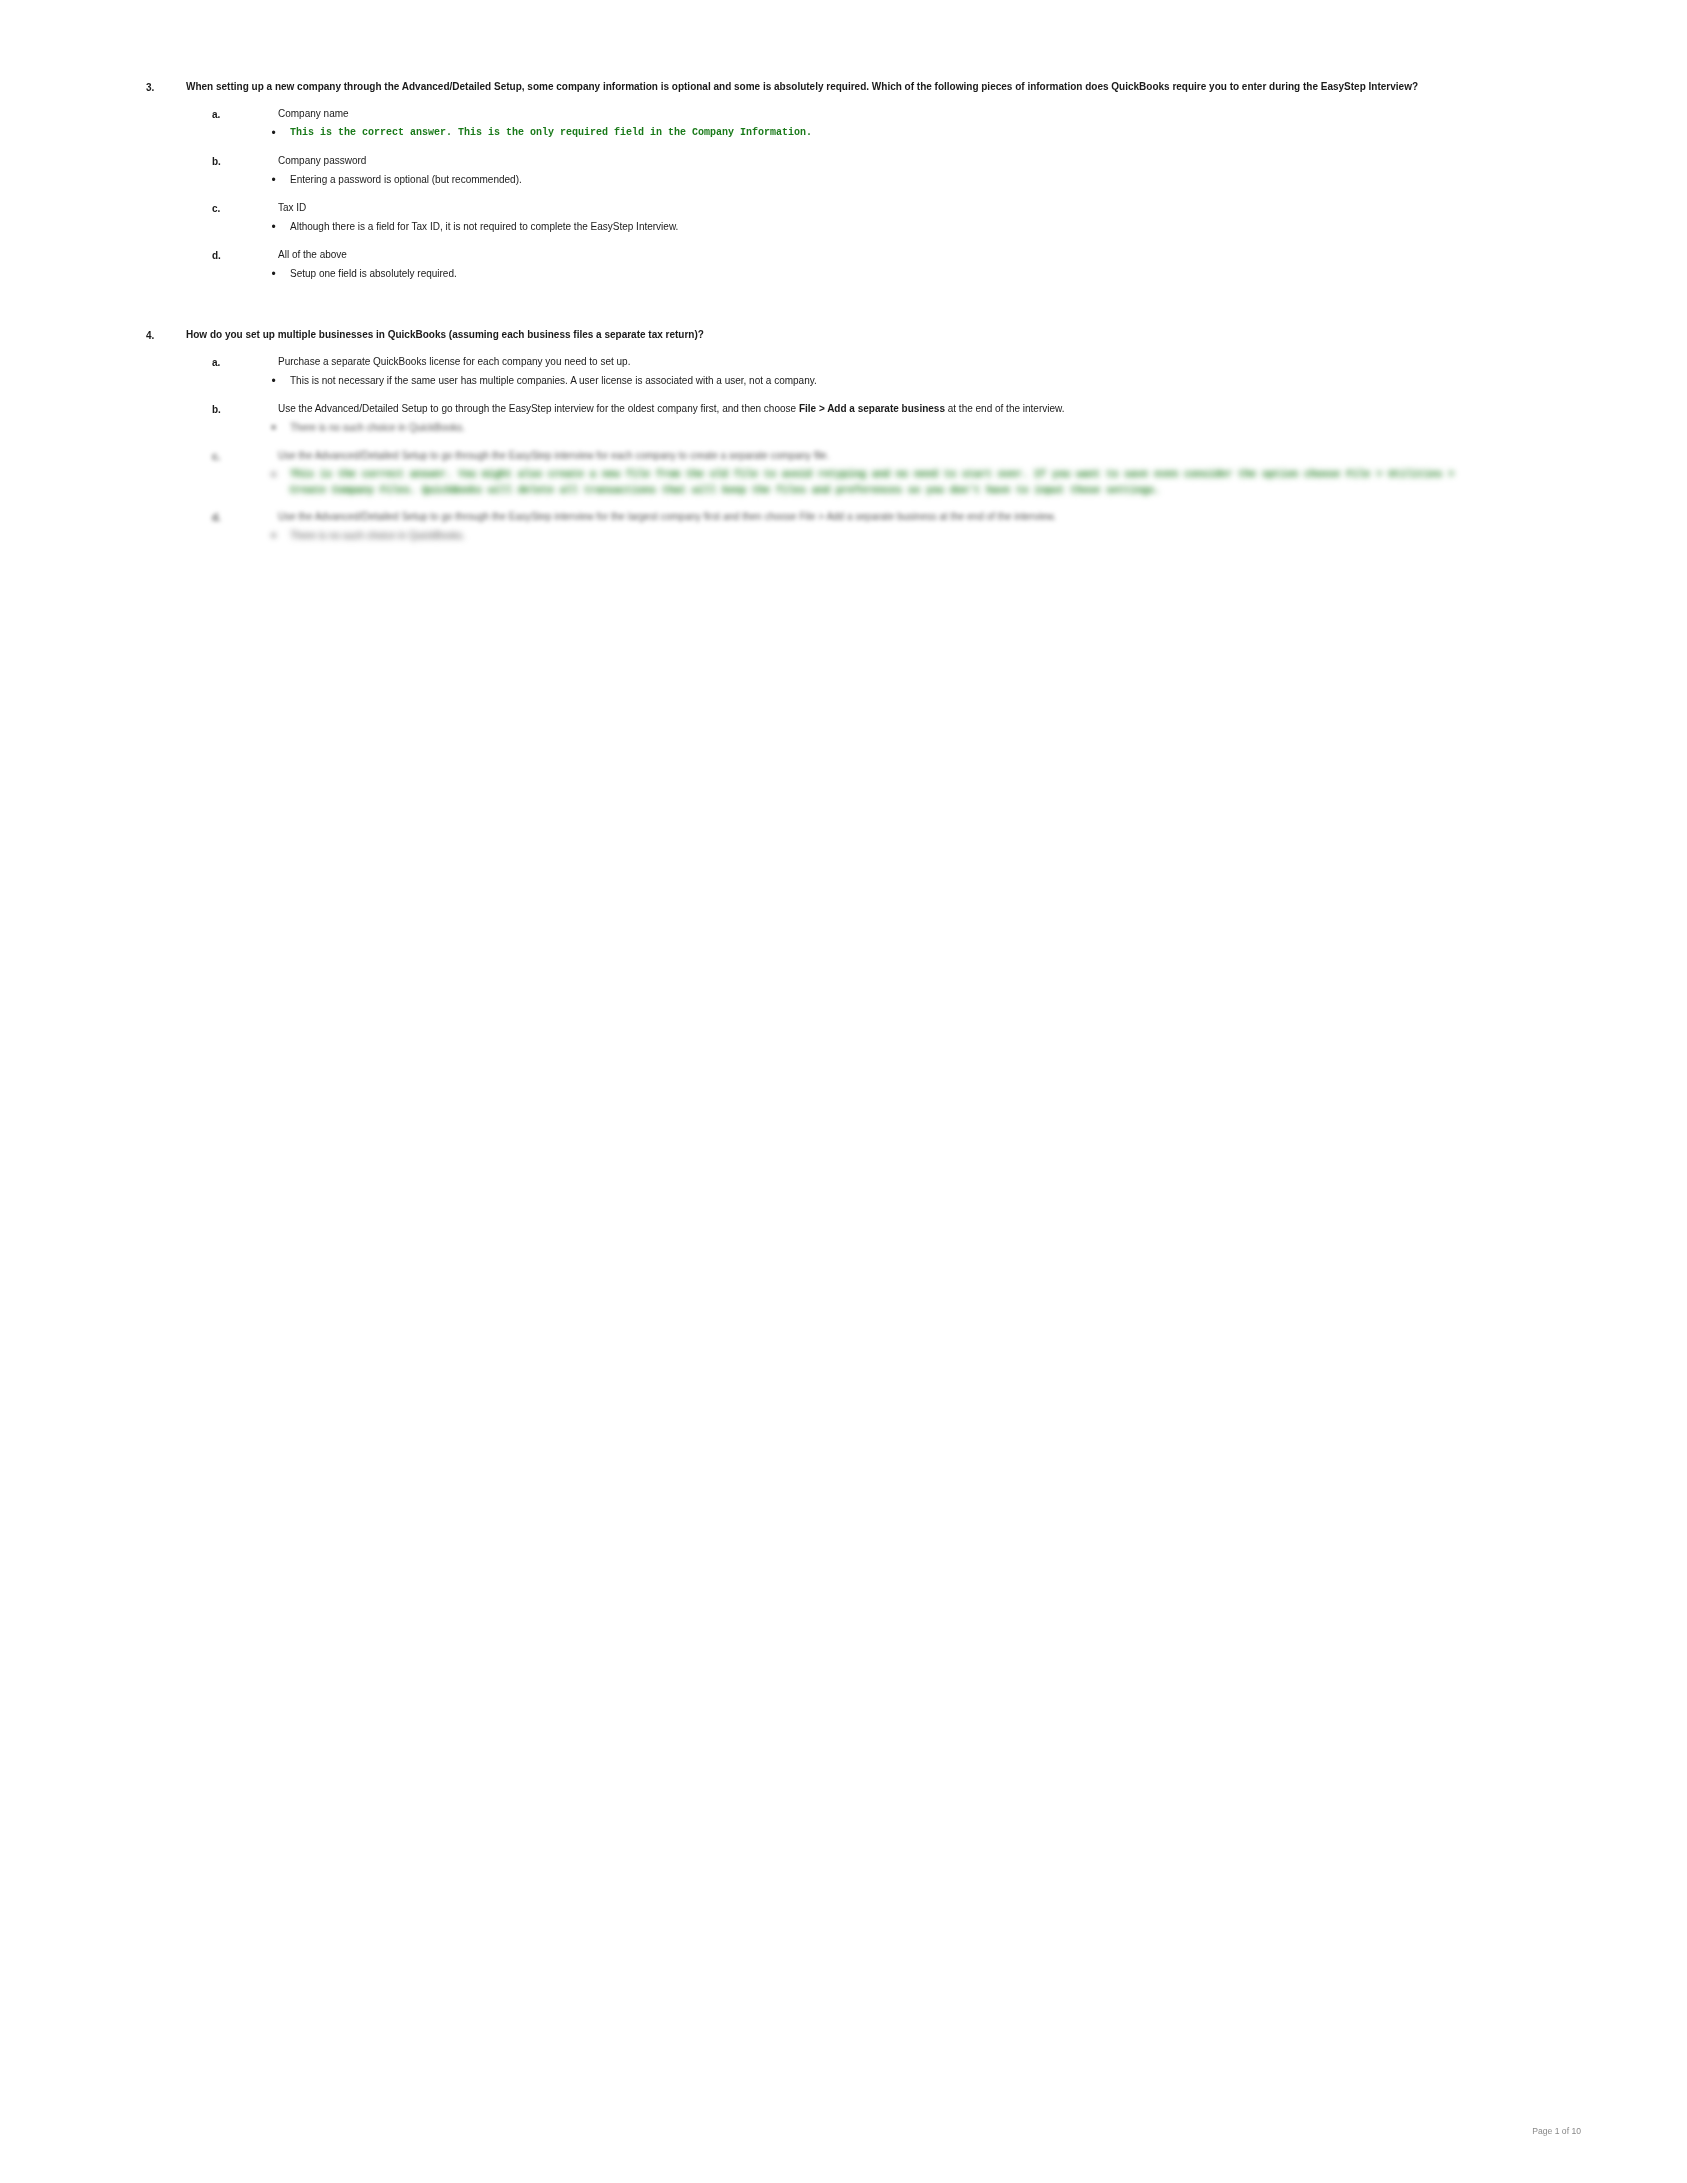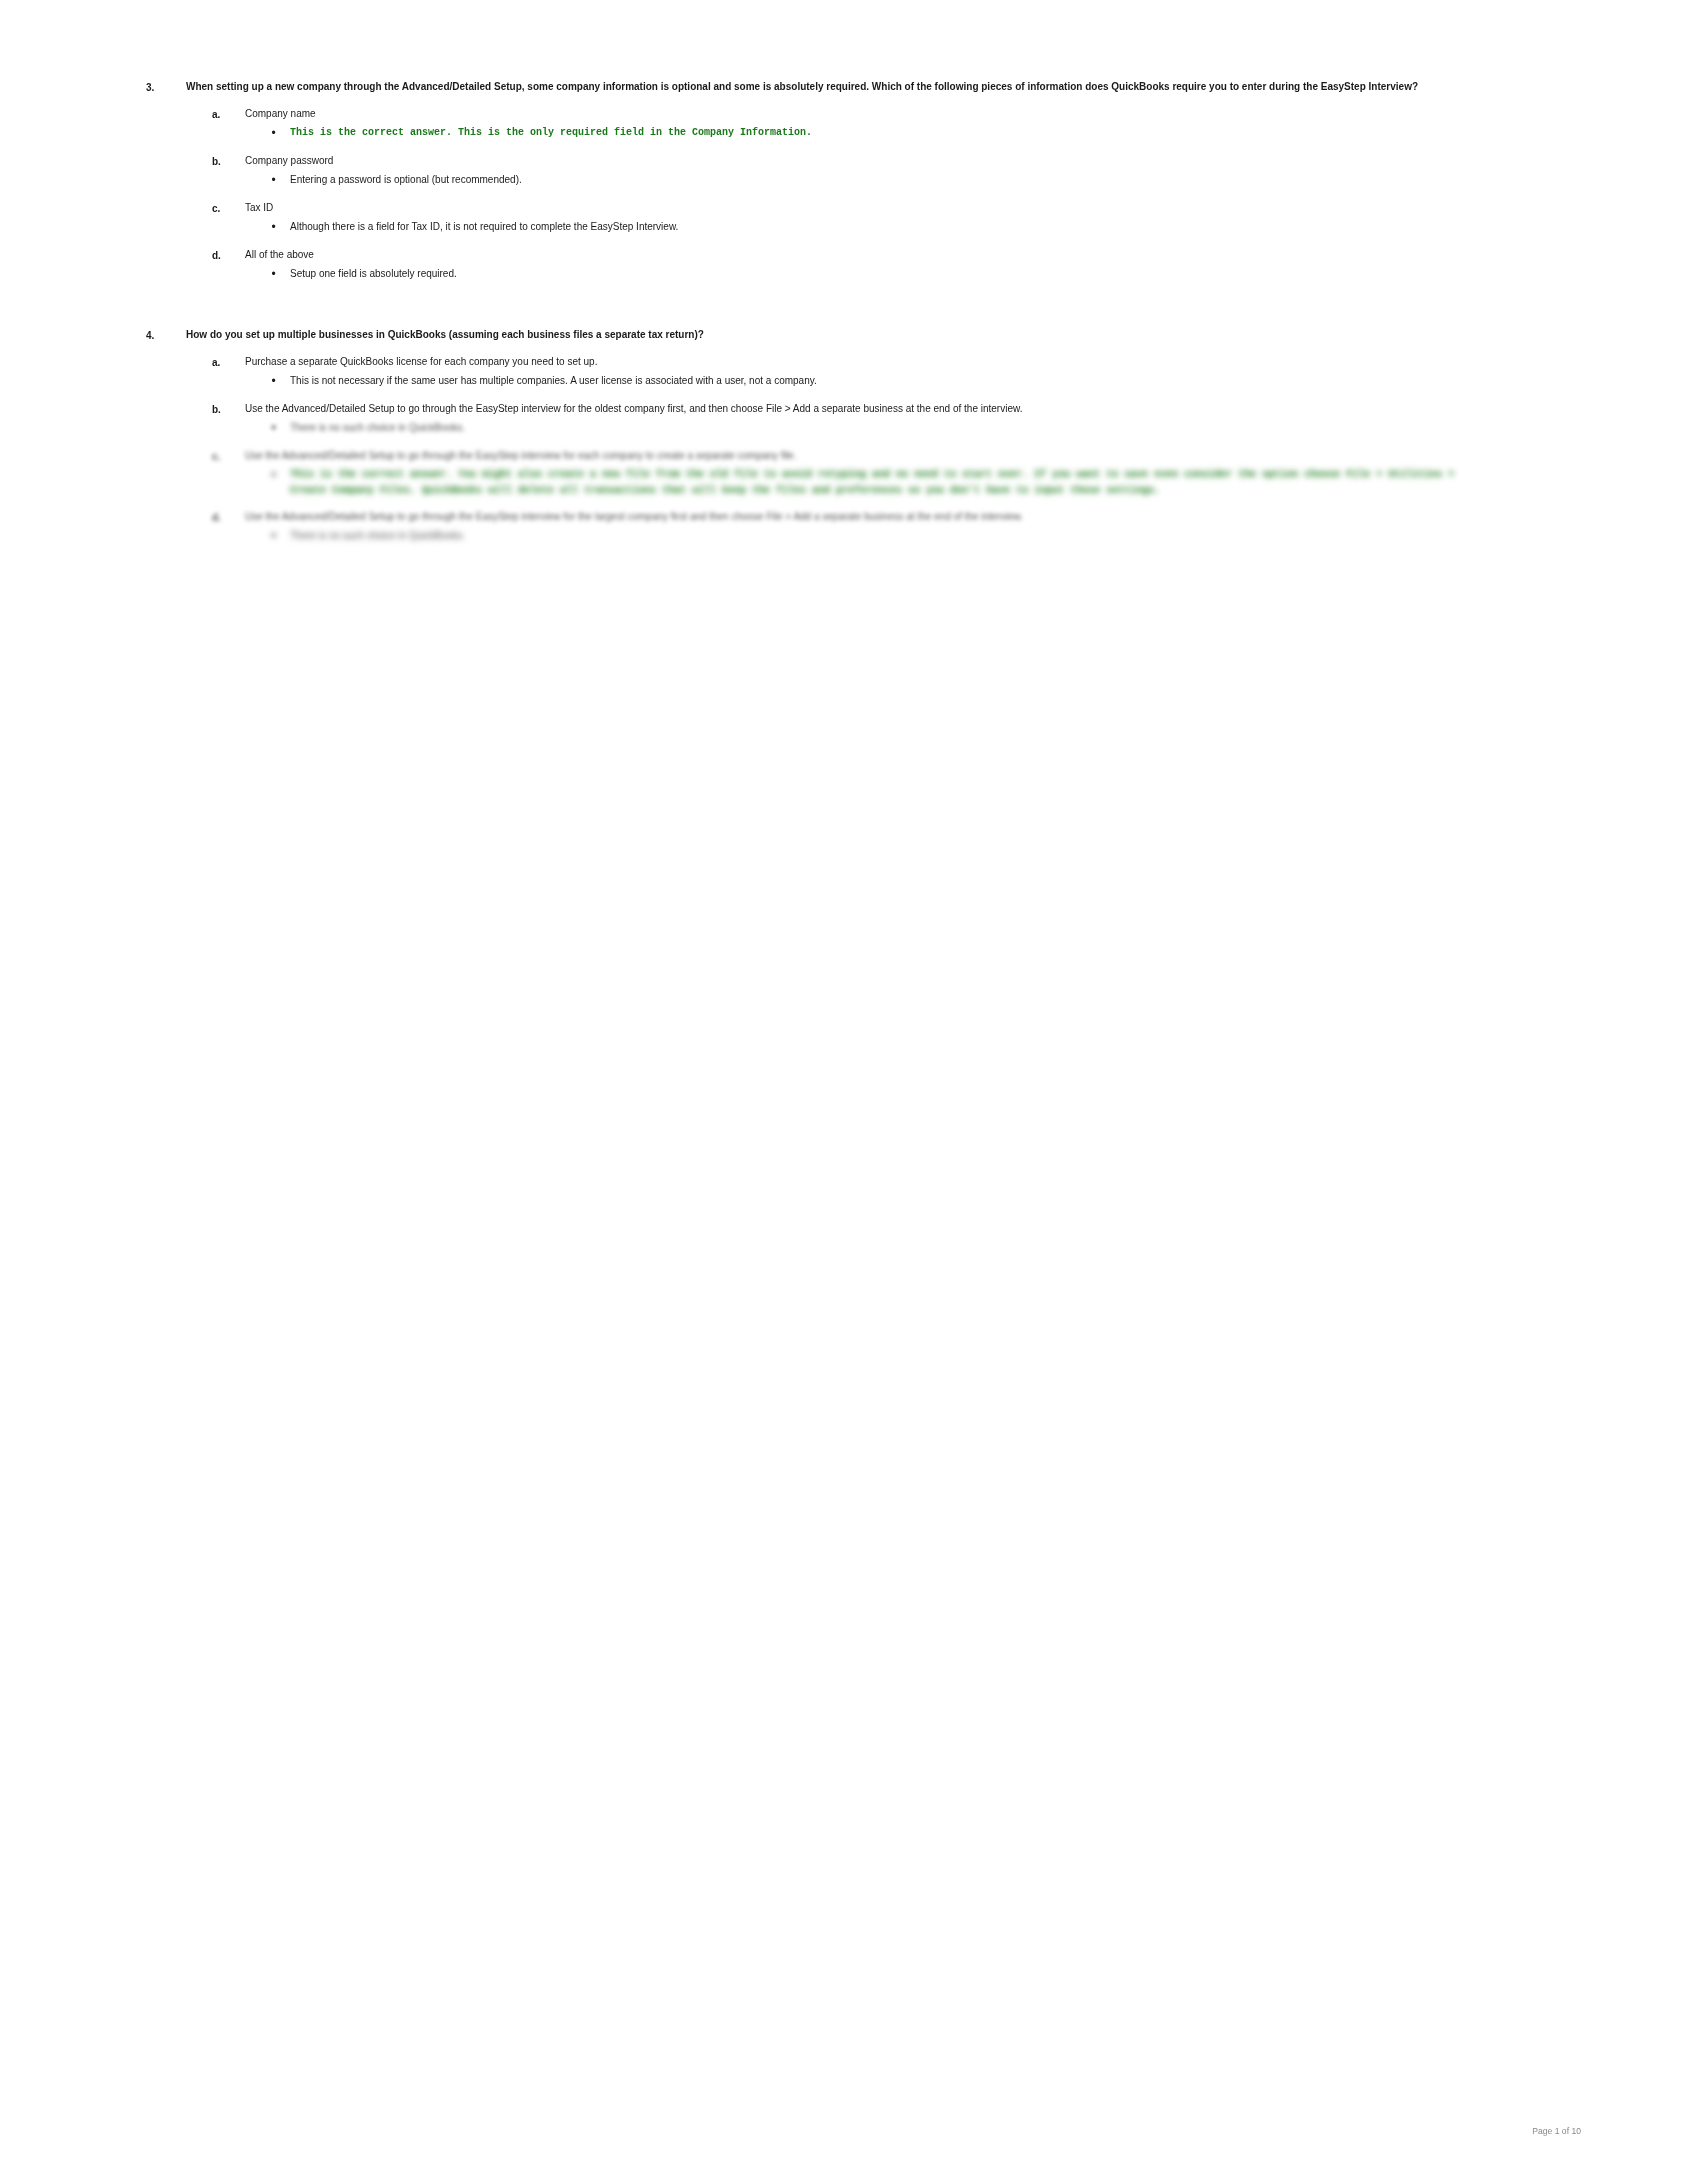--- a/index.html
+++ b/index.html
@@ -60,20 +60,21 @@
     .answer-label {
       font-size: 10px;
       font-weight: bold;
       min-width: 33px;
       padding-top: 1.3px;
     }
 
     .answer-text {
       font-size: 10px;
       line-height: 1.55;
+      margin-left: 33px;
     }
 
     .bullet-list {
       list-style: none;
       margin-top: 4px;
     }
 
     .bullet-item {
       display: flex;
       align-items: flex-start;
@@ -107,21 +108,21 @@
 
     .page-number {
       position: fixed;
       bottom: 47px;
       right: 106px;
       font-size: 8.6px;
       color: #888;
     }
 
     .bold-inline {
-      font-weight: normal;
+      font-weight: bold;
     }
   </style>
 </head>
 <body>
 
 <div class="document-content">
 
 <div class="question-block">
       <div class="question-number">
         <span class="q-num">3.</span>

